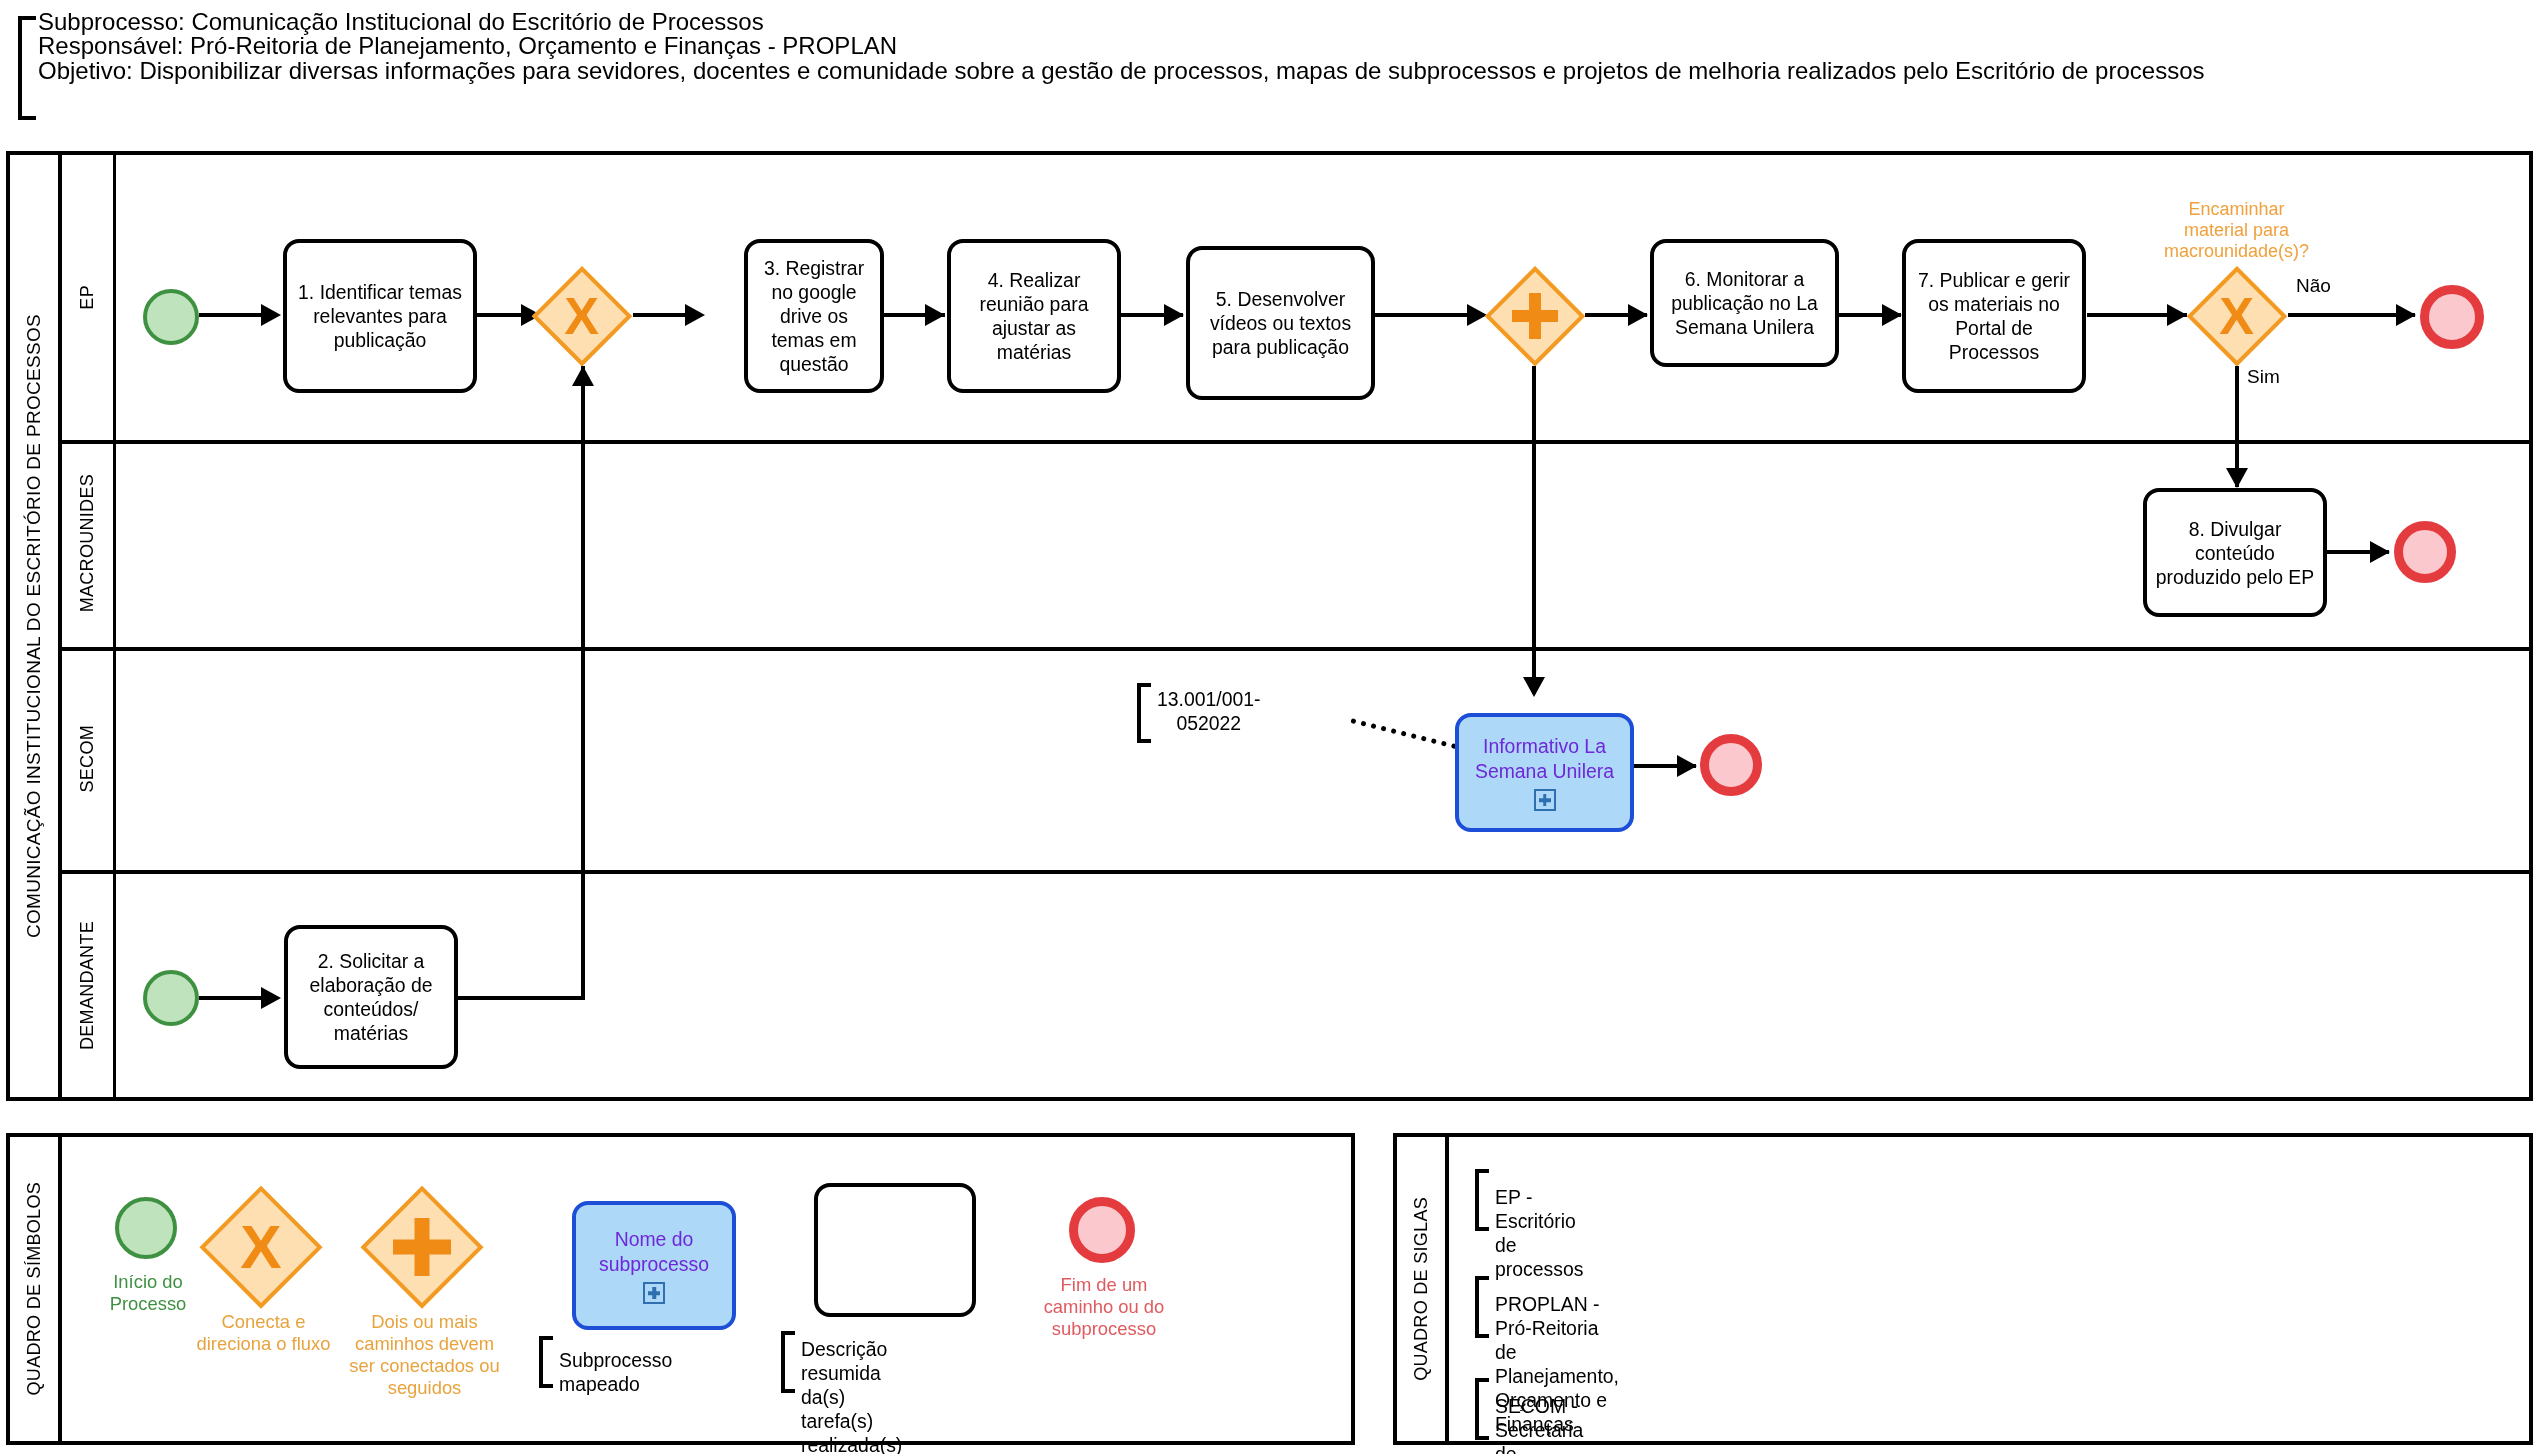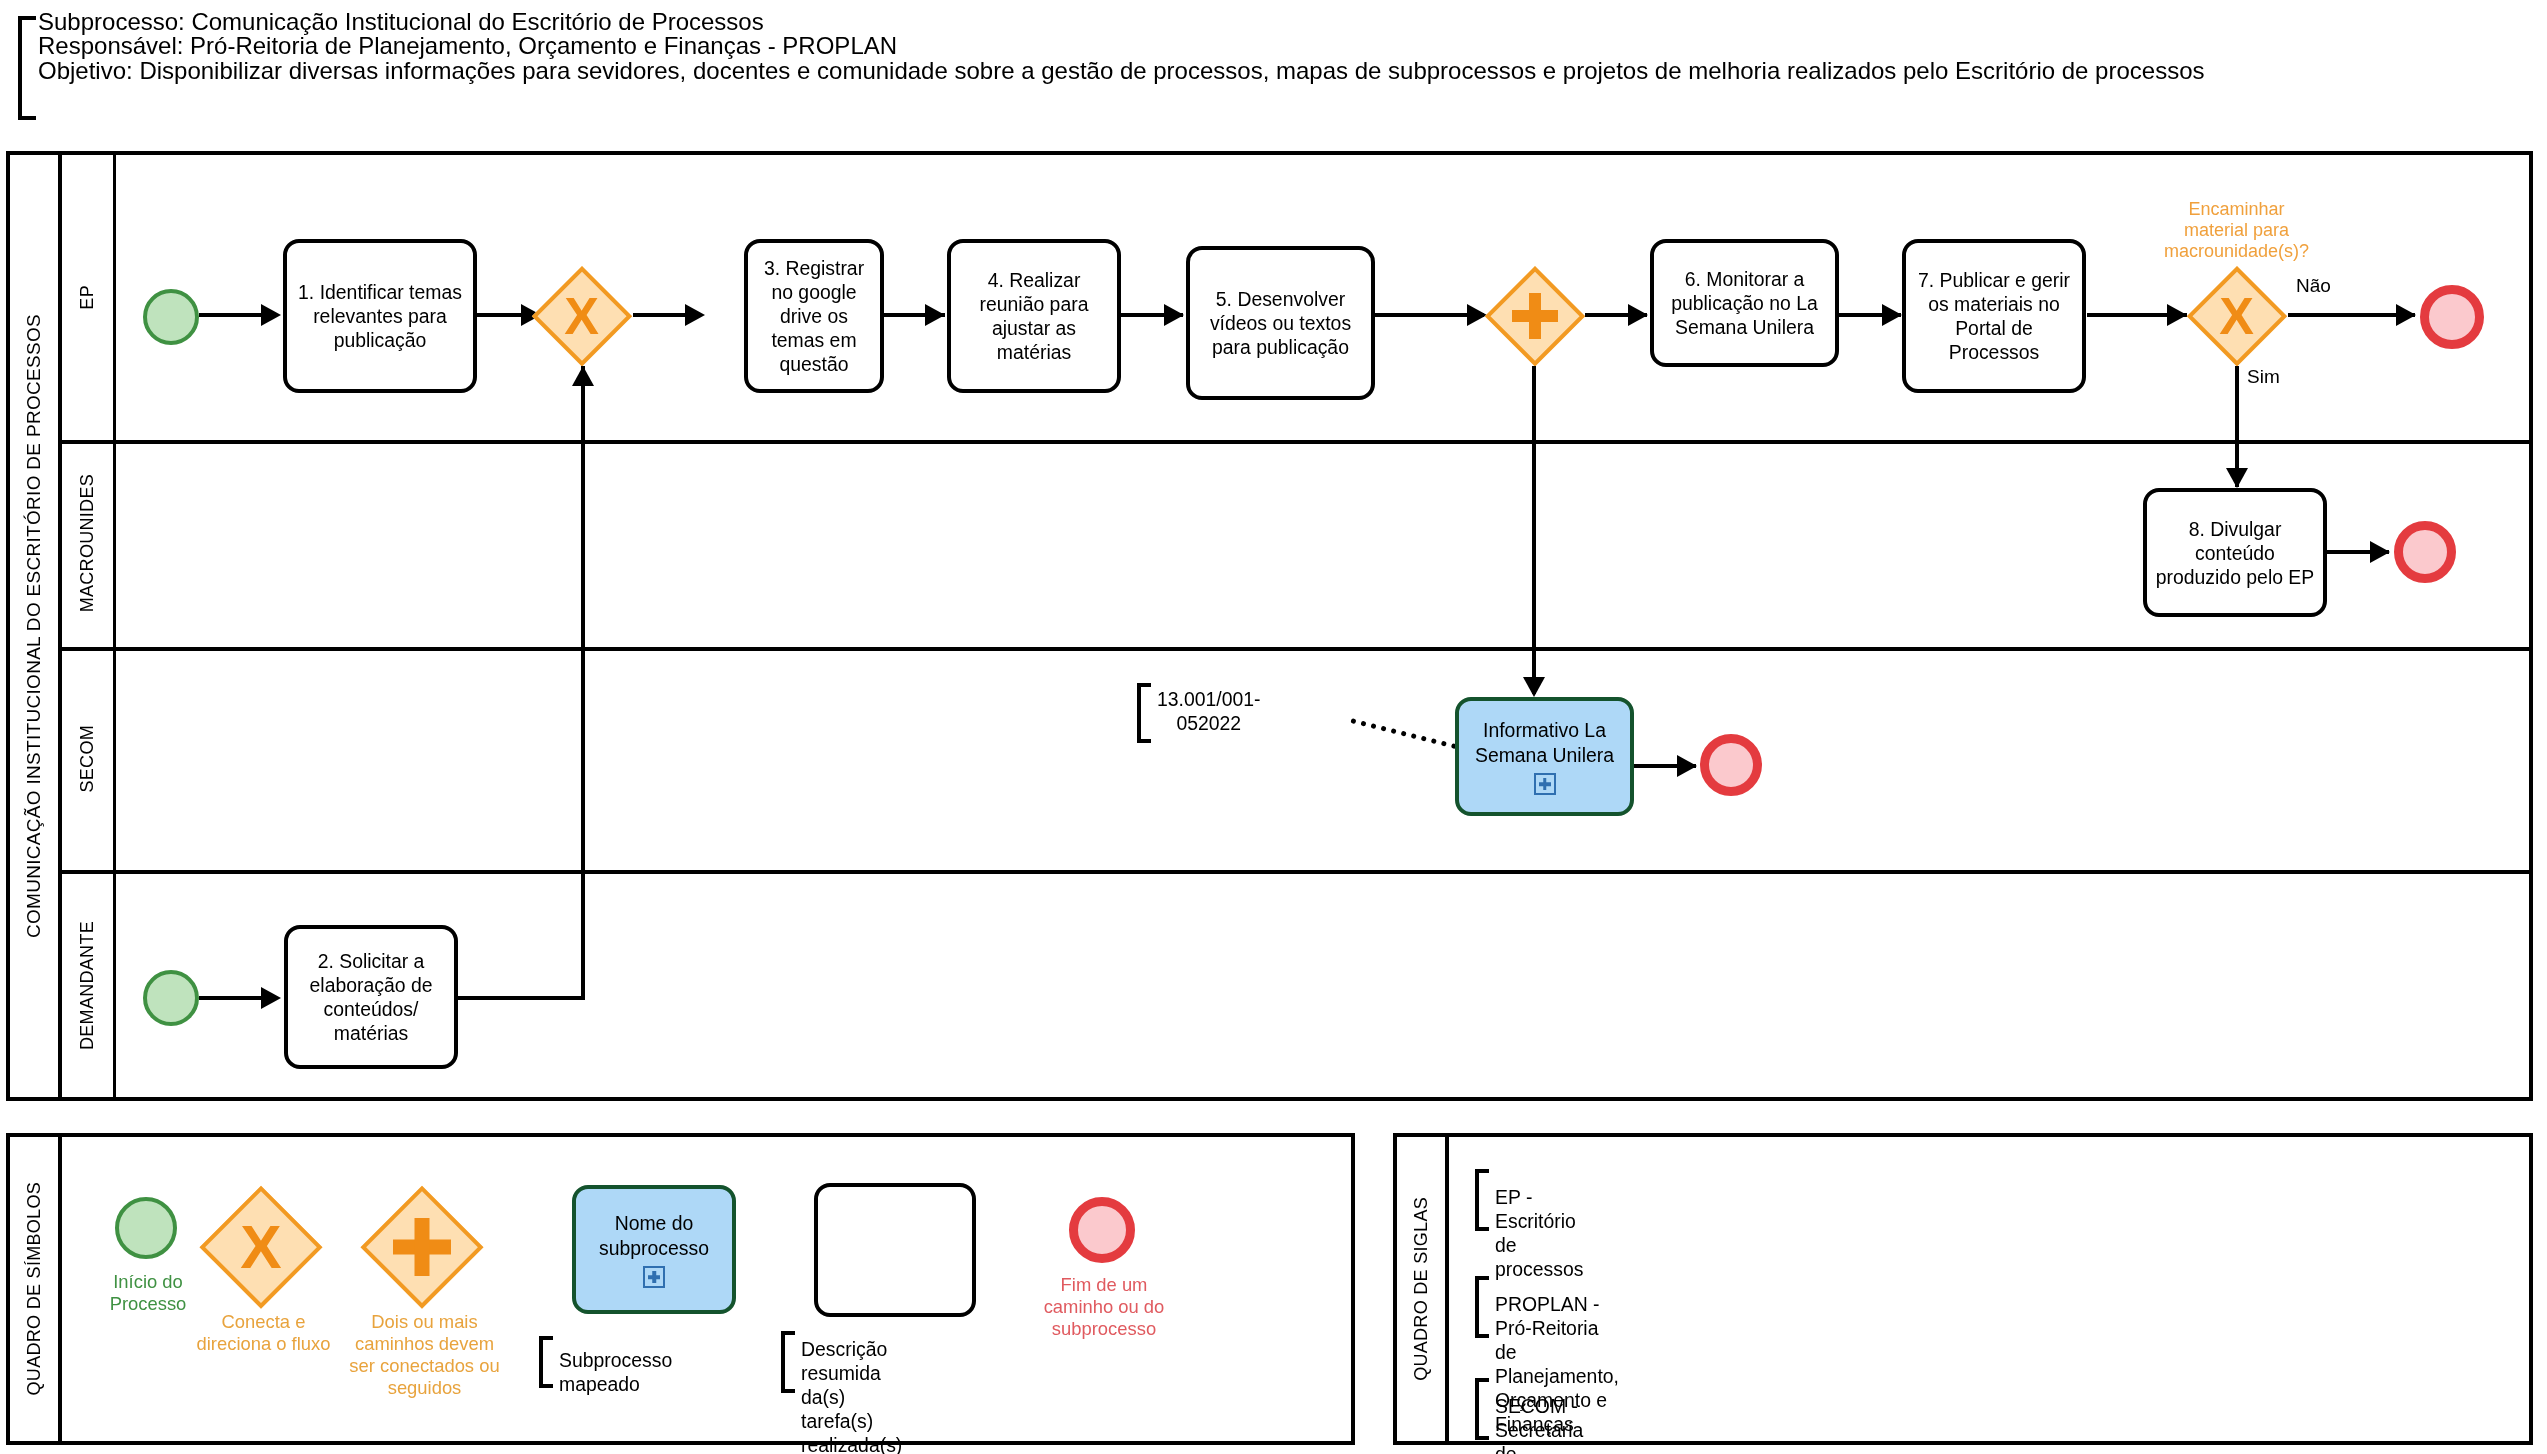--- a/index.html
+++ b/index.html
@@ -143,32 +143,33 @@
     justify-content: center;
     text-align: center;
     font-size: 19.4px;
     line-height: 24px;
     color: #000;
     padding: 2px 6px;
   }
 
   .subprocess {
     position: absolute;
-    border: 4px solid #14532d;
+    border: 4px solid #1d4ed8;
     border-radius: 16px;
     background: #aed8f7;
     box-sizing: border-box;
     display: flex;
     flex-direction: column;
     align-items: center;
     justify-content: center;
     text-align: center;
     font-size: 19.4px;
     line-height: 25px;
-    color: #000000;
+    color: #6d28d9;
+    margin-top: 16px;
   }
   .sub-plus {
     margin-top: 5px;
     width: 22px;
     height: 22px;
     border: 2.5px solid #2f6fb0;
     box-sizing: border-box;
     position: relative;
   }
   .sub-plus::before, .sub-plus::after {

